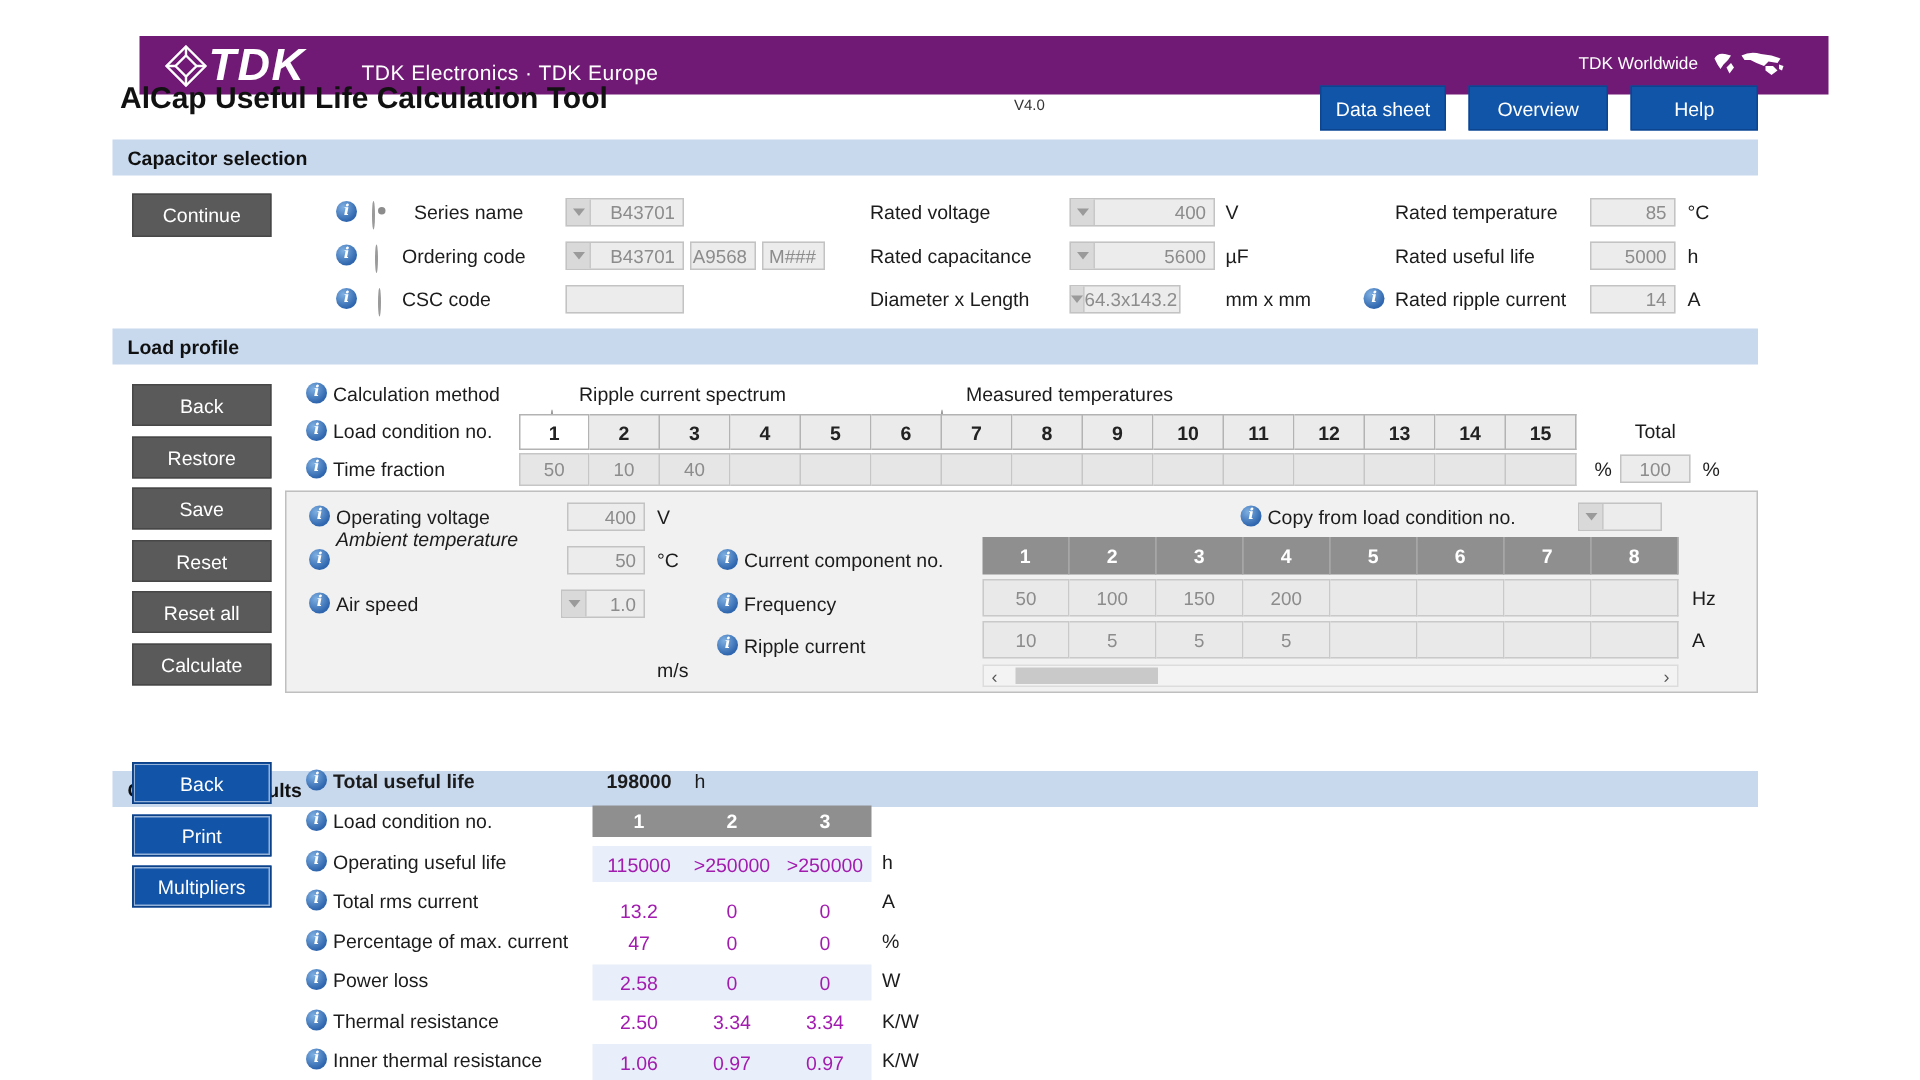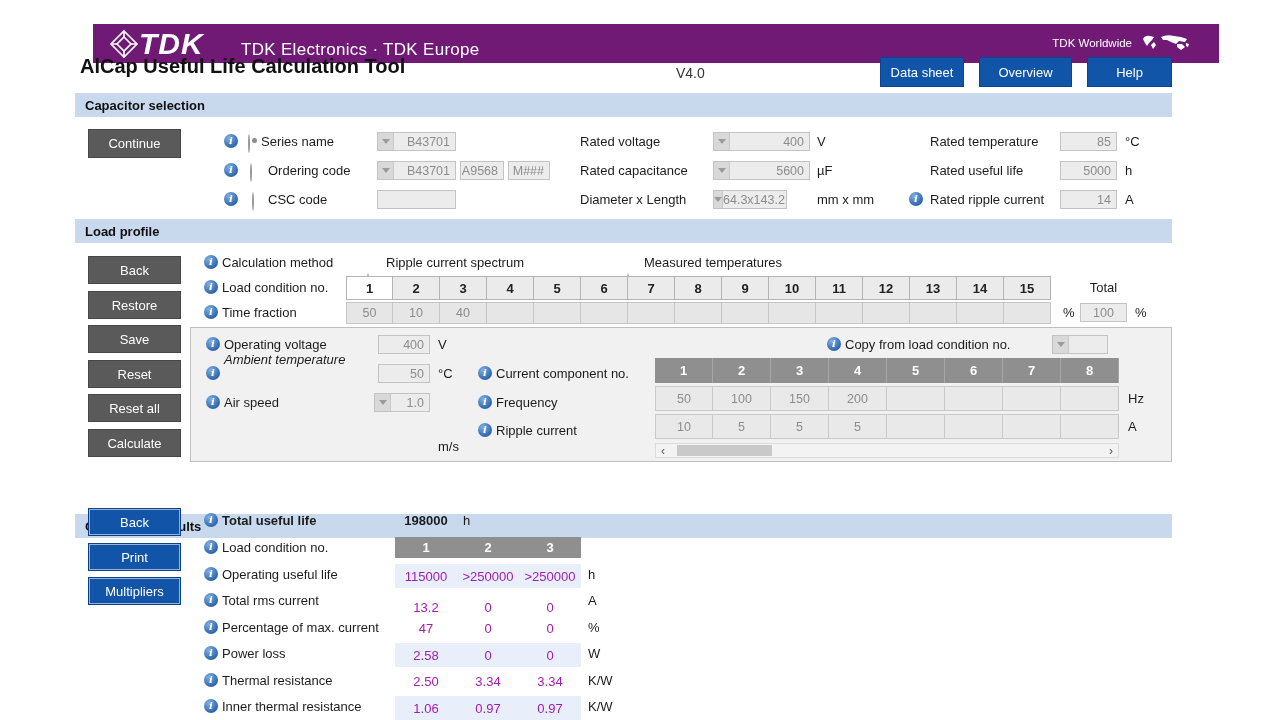--- a/index.html
+++ b/index.html
@@ -5,27 +5,27 @@
   * { margin:0; padding:0; box-sizing:border-box; }
   html,body { width:1280px; height:720px; background:#fff; font-family:"Liberation Sans", sans-serif; color:#1c1c1c; }
   .page { position:relative; width:1280px; height:720px; background:#fff; overflow:hidden; }
   .app { position:absolute; left:64px; top:8px; width:1126px; height:712px; background:#fff; }
   .abs { position:absolute; }
 
   
   .topbar { position:absolute; left:0; top:16px; width:1126px; height:39px; background:#701a75;margin-left:29px; }
   .tdk-logo { position:absolute; left:16px; top:3px; display:flex; align-items:center; }
   .tdk-text { color:#fff; font-size:30px; font-weight:800; font-style:italic; letter-spacing:1px; line-height:33px; }
-  .topbar-sub { position:absolute; left:148px; top:16px; color:#fff; font-size:17px; letter-spacing:.3px; }
+  .topbar-sub { position:absolute; left:148px; top:16px; color:#fff; font-size:14px; letter-spacing:.3px; }
   .worldwide { position:absolute; right:28px; top:9px; display:flex; align-items:center; gap:9px; }
   .worldwide-label { color:#fff; font-size:11.5px; }
 
   
   .page-title { position:absolute; left:16px; top:47px; font-size:20px; font-weight:700; color:#111; }
-  .version { position:absolute; left:612px; top:57px; font-size:14px; color:#333; }
+  .version { position:absolute; left:612px; top:57px; font-size:10px; color:#333; }
   .blue-btn { position:absolute; top:49px; height:30px; background:#1155a8; border:1px solid #0d4490; color:#fff;
               font-size:13px; display:flex; align-items:center; justify-content:center; cursor:pointer; }
 
   
   .section-hd { position:absolute; left:11px; width:1097px; height:24px; background:#c8d9ee;
                 font-size:13px; font-weight:700; color:#101010; display:flex; align-items:center; padding-left:10px; }
 
   
   .dark-btn { position:absolute; left:24px; width:93px; height:28px; background:#5a5a5a; border:1px solid #474747;
               color:#fff; font-size:13px; display:flex; align-items:center; justify-content:center; cursor:pointer; }
@@ -134,21 +134,21 @@
         <div class="blue-btn" style="left: 1023px; width: 85px;">Help</div>
       </div>
 
   
   <div class="section-hd" style="top:85px;">Capacitor selection</div>
   <button class="dark-btn" style="top:121px; height:29px;">Continue</button>
 
   
   <span class="info abs" style="left:160px; top:126px;">i</span>
   <span class="radio sel abs" style="left:184px; top:127px;"></span>
-  <span class="lbl abs" style="left:197px; top:126px;">Series name</span>
+  <span class="lbl abs" style="left:212px; top:126px;">Series name</span>
   <div class="dd abs" style="left:313px; top:124px; width:79px;">
     <span class="arr">
           <span class="tri"></span>
         </span>
     <span class="val">B43701</span>
   </div>
   <span class="lbl abs" style="left:516px; top:126px;">Rated voltage</span>
   <div class="dd abs" style="left:649px; top:124px; width:97px;">
     <span class="arr">
           <span class="tri"></span>

